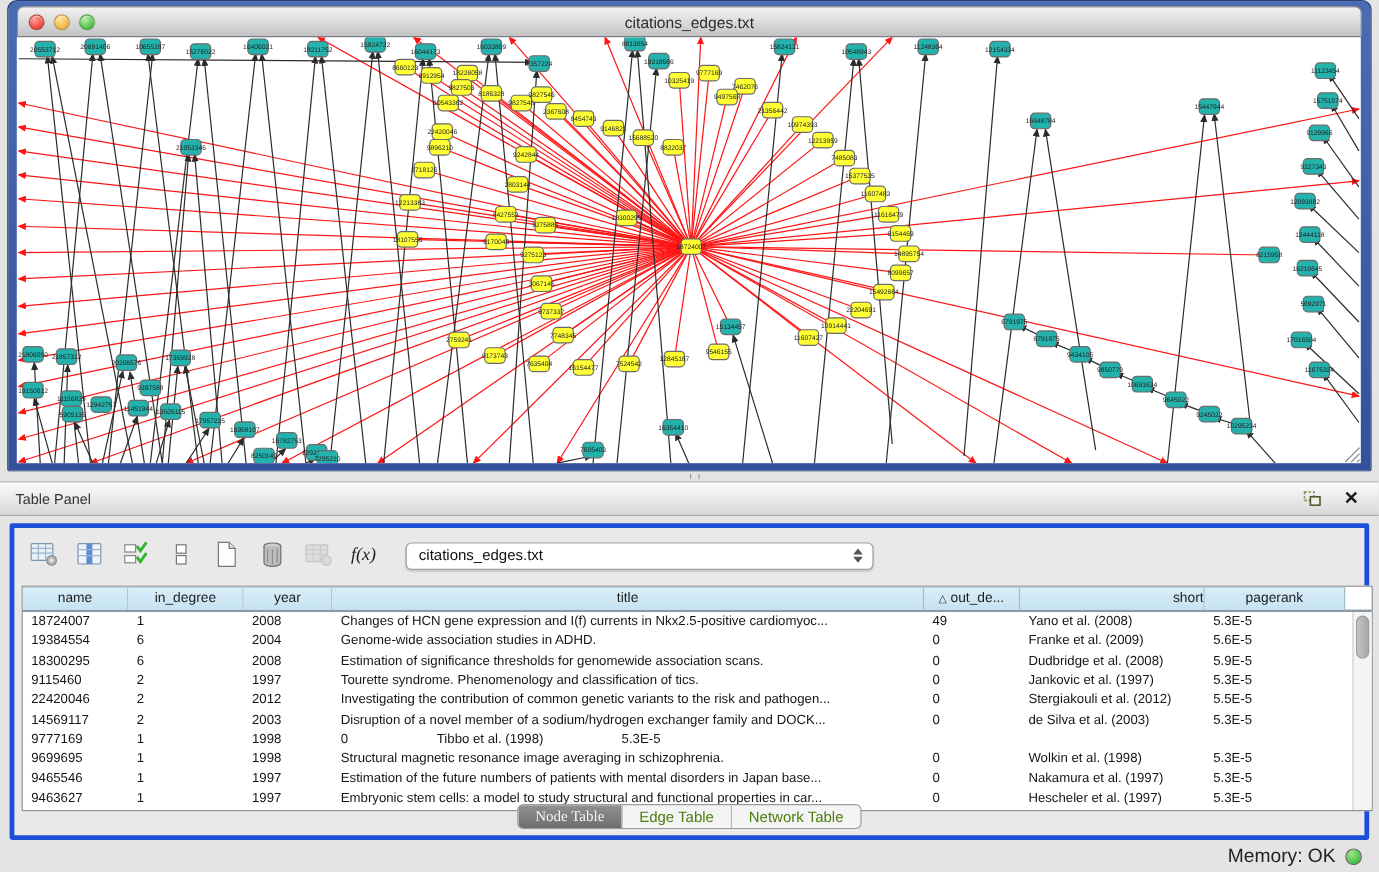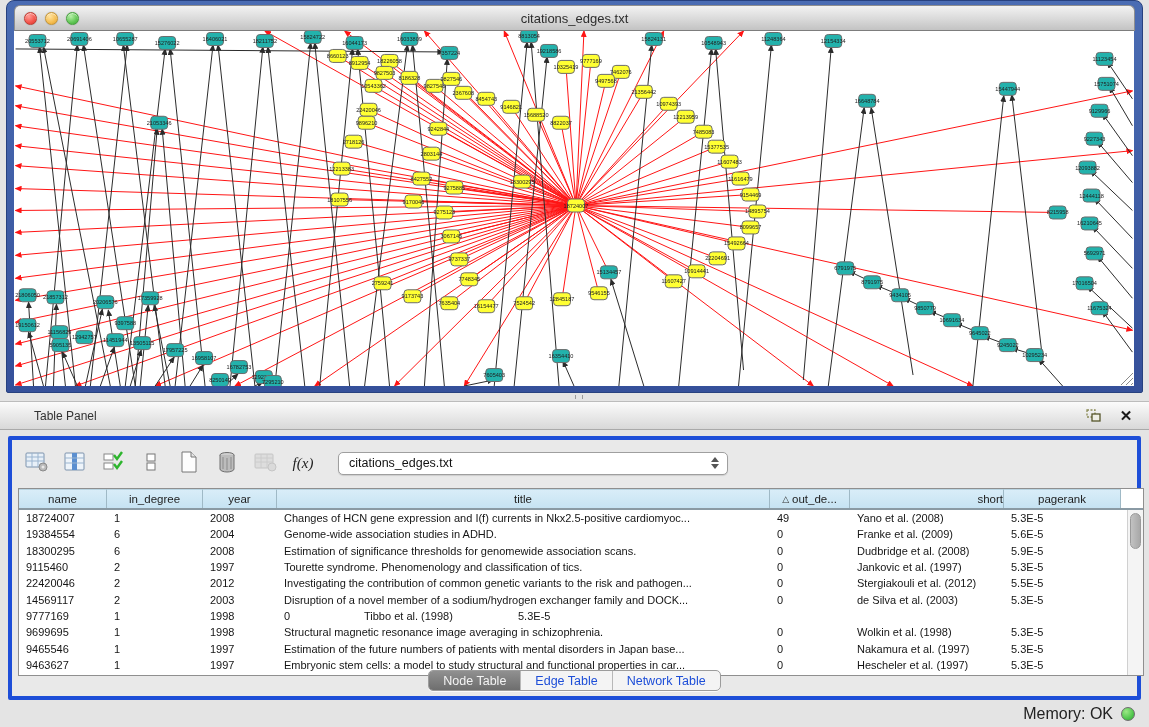--- a/index.html
+++ b/index.html
@@ -27,21 +27,21 @@
   .grip { position:absolute; right:0; bottom:0; width:16px; height:16px; }
 
   
   .splitter { position:absolute; left:0; top:393px; width:1149px; height:8px; background:#e4e4e4; }
   .splitter .nub { position:absolute; left:50%; top:2px; width:8px; height:4px;
     border-left:1px solid #9a9a9a; border-right:1px solid #9a9a9a; }
 
   
   .panel-header { position:absolute; left:0; top:401px; width:1149px; height:29px;
     background:linear-gradient(180deg,#fbfbfb,#d8d8d8); border-top:1px solid #bcbcbc;
-    border-bottom:1px solid #a9a9a9; display:flex; align-items:center;padding-left:21px; }
+    border-bottom:1px solid #a9a9a9; display:flex; align-items:center; }
   .panel-title { font-size:12px; color:#333; padding-left:13px; flex:1; }
   .panel-header-icons { display:flex; align-items:center; gap:14px; padding-right:14px; }
   .ph-btn { background:none; border:none; cursor:default; width:18px; height:16px;
     display:flex; align-items:center; justify-content:center; }
   .close-x { font-size:15px; font-weight:bold; color:#1a1a1a; line-height:1; }
 
   .panel-body { position:absolute; left:8px; top:436px; width:1133px; height:264px;
     background:#e9e9e9; border:4px solid #1d4ed8; border-radius:2px; }
 
   .toolbar { position:absolute; left:0; top:0; width:100%; height:46px;
@@ -72,24 +72,24 @@
     white-space:nowrap; text-overflow:ellipsis; }
   .vscroll { position:absolute; right:0; top:21px; bottom:0; width:16px;
     background:#f4f4f4; border-left:1px solid #d0d0d0; }
   .vscroll .thumb { position:absolute; left:2px; top:3px; width:11px; height:36px;
     background:linear-gradient(90deg,#c2c2c2,#a8a8a8); border-radius:6px; border:1px solid #9a9a9a; }
 
   
   .tabsrow { position:absolute; left:0; bottom:5px; width:100%; display:flex; justify-content:center; }
   .seg { display:flex; border:1px solid #9c9c9c; border-radius:5px; overflow:hidden;
     background:#f4f4f4; height:21px; box-shadow:0 1px 0 rgba(255,255,255,.7); }
-  .seg button { border:none; background:transparent; font-size:12.5px; color:#1d4ed8;
+  .seg button { border:none; background:transparent; font-size:12.5px; color:#4d7c0f;
     padding:0 14px; border-left:1px solid #b8b8b8; height:100%; }
   .seg button:first-child { border-left:none; }
-  .seg button.sel { background:linear-gradient(180deg,#909090,#6e6e6e); color:#f4f4f4; }
+  .seg button.sel { background:linear-gradient(180deg,#909090,#6e6e6e); color:#f4f4f4;font-family:Liberation Serif, serif; }
 
   
   .statusbar { position:absolute; left:0; top:700px; width:1149px; height:27px;
     display:flex; align-items:center; justify-content:flex-end; gap:8px; padding-right:14px; }
   .mem-label { font-size:16px; color:#222; }
   .mem-dot { width:14px; height:14px; border-radius:50%;
     background:radial-gradient(circle at 35% 30%, #9ce886, #4cc44a 65%, #33a337);
     border:1px solid #6d6d6d; }
 </style>
 </head>

